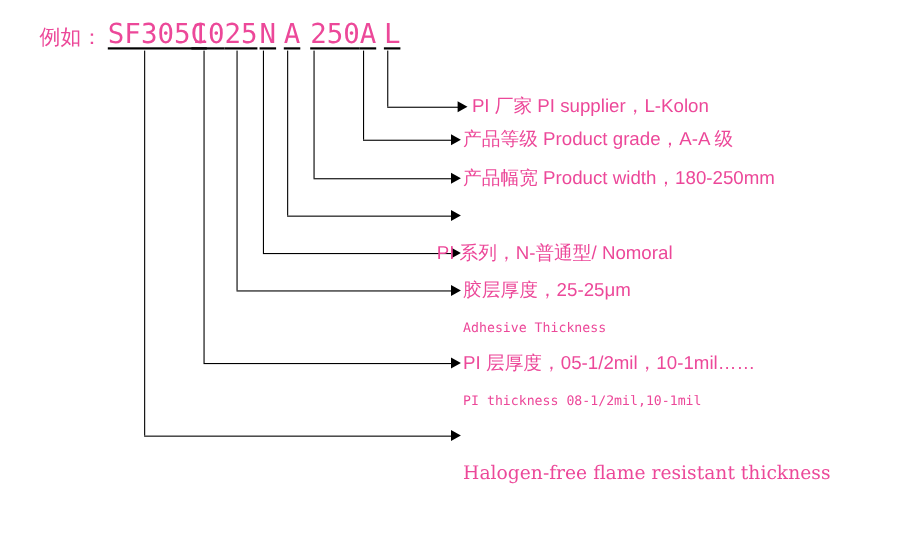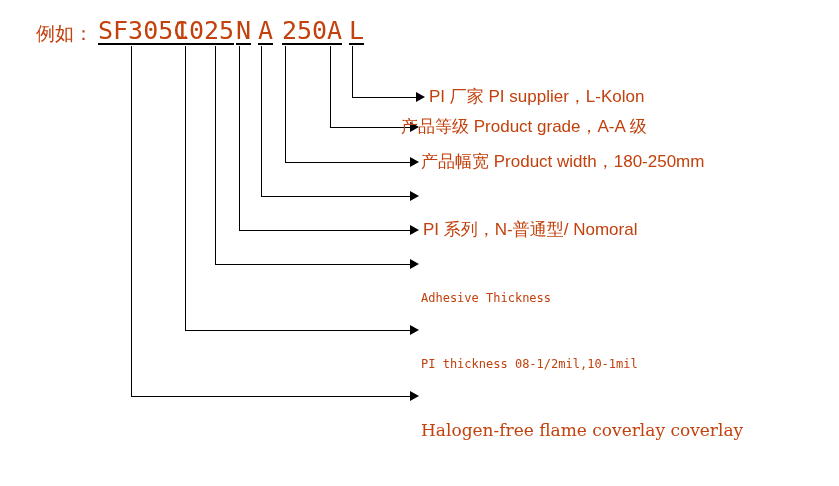--- a/index.html
+++ b/index.html
@@ -7,21 +7,21 @@
     padding: 0;
     background: #ffffff;
   }
   #stage {
     position: relative;
     width: 839px;
     height: 486px;
     background: #ffffff;
     overflow: hidden;
     font-family: "Liberation Sans", sans-serif;
-    color: #c2410c;
+    color: #ec4899;
   }
   .abs { position: absolute; }
 
   
   .hdr-label {
     left: 36px;
     top: 21px;
     font-family: "DejaVu Sans", sans-serif;
     font-size: 19px;
     letter-spacing: 0px;
@@ -90,44 +90,46 @@
   <div class="abs code-seg" style="left:349px;">L</div>
 
   <div class="abs vline" style="left:352px; top:46px; height:51px;"></div>
   <div class="abs hline" style="left:352px; top:97px; width:66px;"></div>
   <div class="abs arrow" style="left:416px; top:92px;"></div>
   <div class="abs desc" style="left:429px; top:87px;">PI 厂家 PI supplier，L-Kolon</div>
 
   <div class="abs vline" style="left:330px; top:46px; height:81px;"></div>
   <div class="abs hline" style="left:330px; top:127px; width:82px;"></div>
   <div class="abs arrow" style="left:410px; top:122px;"></div>
-  <div class="abs desc" style="left:401px; top:117px;text-align:center;">产品等级 Product grade，A-A 级</div>
+  <div class="abs desc" style="left:421px; top:117px;text-align:center;">产品等级 Product grade，A-A 级</div>
 
   <div class="abs vline" style="left:285px; top:46px; height:116px;"></div>
   <div class="abs hline" style="left:285px; top:162px; width:127px;"></div>
   <div class="abs arrow" style="left:410px; top:157px;"></div>
   <div class="abs desc" style="left:421px; top:152px;">产品幅宽 Product width，180-250mm</div>
 
   <div class="abs vline" style="left:261px; top:46px; height:150px;"></div>
   <div class="abs hline" style="left:261px; top:196px; width:151px;"></div>
   <div class="abs arrow" style="left:410px; top:191px;"></div>
 
   <div class="abs vline" style="left:239px; top:46px; height:184px;"></div>
   <div class="abs hline" style="left:239px; top:230px; width:173px;"></div>
   <div class="abs arrow" style="left:410px; top:225px;"></div>
-  <div class="abs desc" style="left:423px; top:220px;">PI 系列，N-普通型/ Nomoral</div>
+  <div class="abs desc" style="left:397px; top:220px;">PI 系列，N-普通型/ Nomoral</div>
 
   <div class="abs vline" style="left:215px; top:46px; height:218px;"></div>
   <div class="abs hline" style="left:215px; top:264px; width:197px;"></div>
   <div class="abs arrow" style="left:410px; top:259px;"></div>
+  <div class="abs desc" style="left:421px; top:254px;">胶层厚度，25-25μm</div>
   <div class="abs desc-mono" style="left:421px; top:288px;">Adhesive Thickness</div>
 
   <div class="abs vline" style="left:185px; top:46px; height:284px;"></div>
   <div class="abs hline" style="left:185px; top:330px; width:227px;"></div>
   <div class="abs arrow" style="left:410px; top:325px;"></div>
+  <div class="abs desc" style="left:421px; top:320px;">PI 层厚度，05-1/2mil，10-1mil……</div>
   <div class="abs desc-mono" style="left:421px; top:354px;">PI thickness 08-1/2mil,10-1mil</div>
 
   <div class="abs vline" style="left:131px; top:46px; height:350px;"></div>
   <div class="abs hline" style="left:131px; top:396px; width:281px;"></div>
   <div class="abs arrow" style="left:410px; top:391px;"></div>
-  <div class="abs desc-serif" style="left:421px; top:420px;">Halogen-free flame coverlay coverlay</div>
+  <div class="abs desc-serif" style="left:421px; top:420px;">Halogen-free flame resistant thickness</div>
 
 </div>
 
 </body></html>

